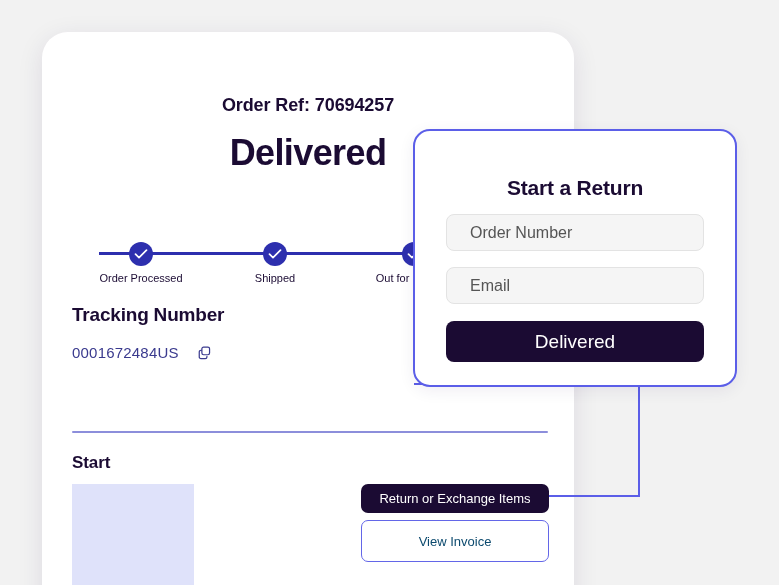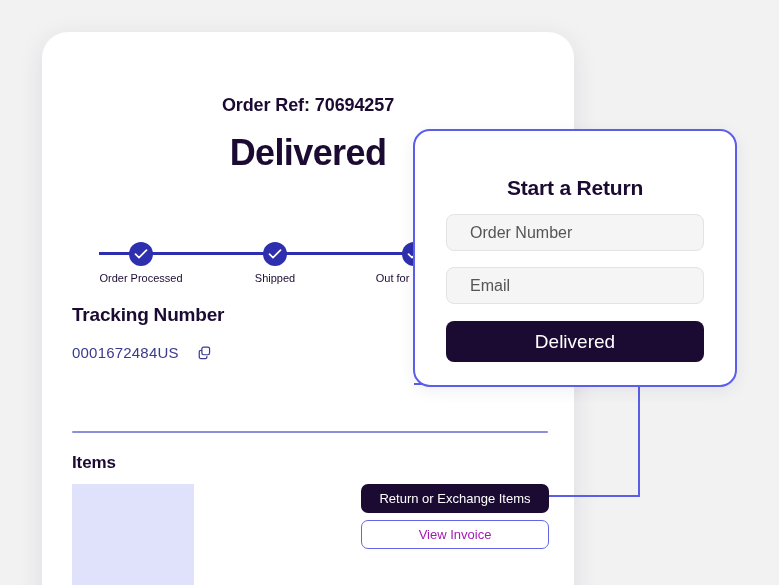--- a/index.html
+++ b/index.html
@@ -178,26 +178,26 @@
     font-family: "Liberation Sans", sans-serif;
     font-size: 13px;
     cursor: pointer;
     padding: 0;
   }
   .btn-invoice {
     position: absolute;
     left: 319px;
     top: 488px;
     width: 188px;
-    height: 29px;
+    height: 42px;
     box-sizing: border-box;
     border: 1.5px solid #6366e8;
     border-radius: 7px;
     background: #ffffff;
-    color: #a21caf;
+    color: #0c4a6e;
     font-family: "Liberation Sans", sans-serif;
     font-size: 13px;
     cursor: pointer;
     padding: 0;
   }
 
   
   .connector-h-bottom {
     position: absolute;
     left: 549px;
@@ -334,21 +334,21 @@
         <svg width="15" height="15" viewBox="0 0 16 16" fill="none">
           <rect x="5.2" y="2.2" width="8.2" height="8.2" rx="1.8" stroke="#3a3a8e" stroke-width="1.3"></rect>
           <path d="M10.6 12.2 v0.6 a1.8 1.8 0 0 1 -1.8 1.8 H4.2 a1.8 1.8 0 0 1 -1.8 -1.8 V7.4
                    a1.8 1.8 0 0 1 1.8 -1.8 h0.6" stroke="#3a3a8e" stroke-width="1.3" stroke-linecap="round" stroke-linejoin="round"></path>
         </svg>
       </span>
     </div>
 
     <div class="divider"></div>
 
-    <div class="items-title">Items</div>
+    <div class="items-title">Start</div>
 
     <div class="item-thumb"></div>
 
     <button class="btn-return">Return or Exchange Items</button>
 
     <button class="btn-invoice">View Invoice</button>
   </div>
 
   <div class="connector-h-bottom"></div>
   <div class="connector-v"></div>

